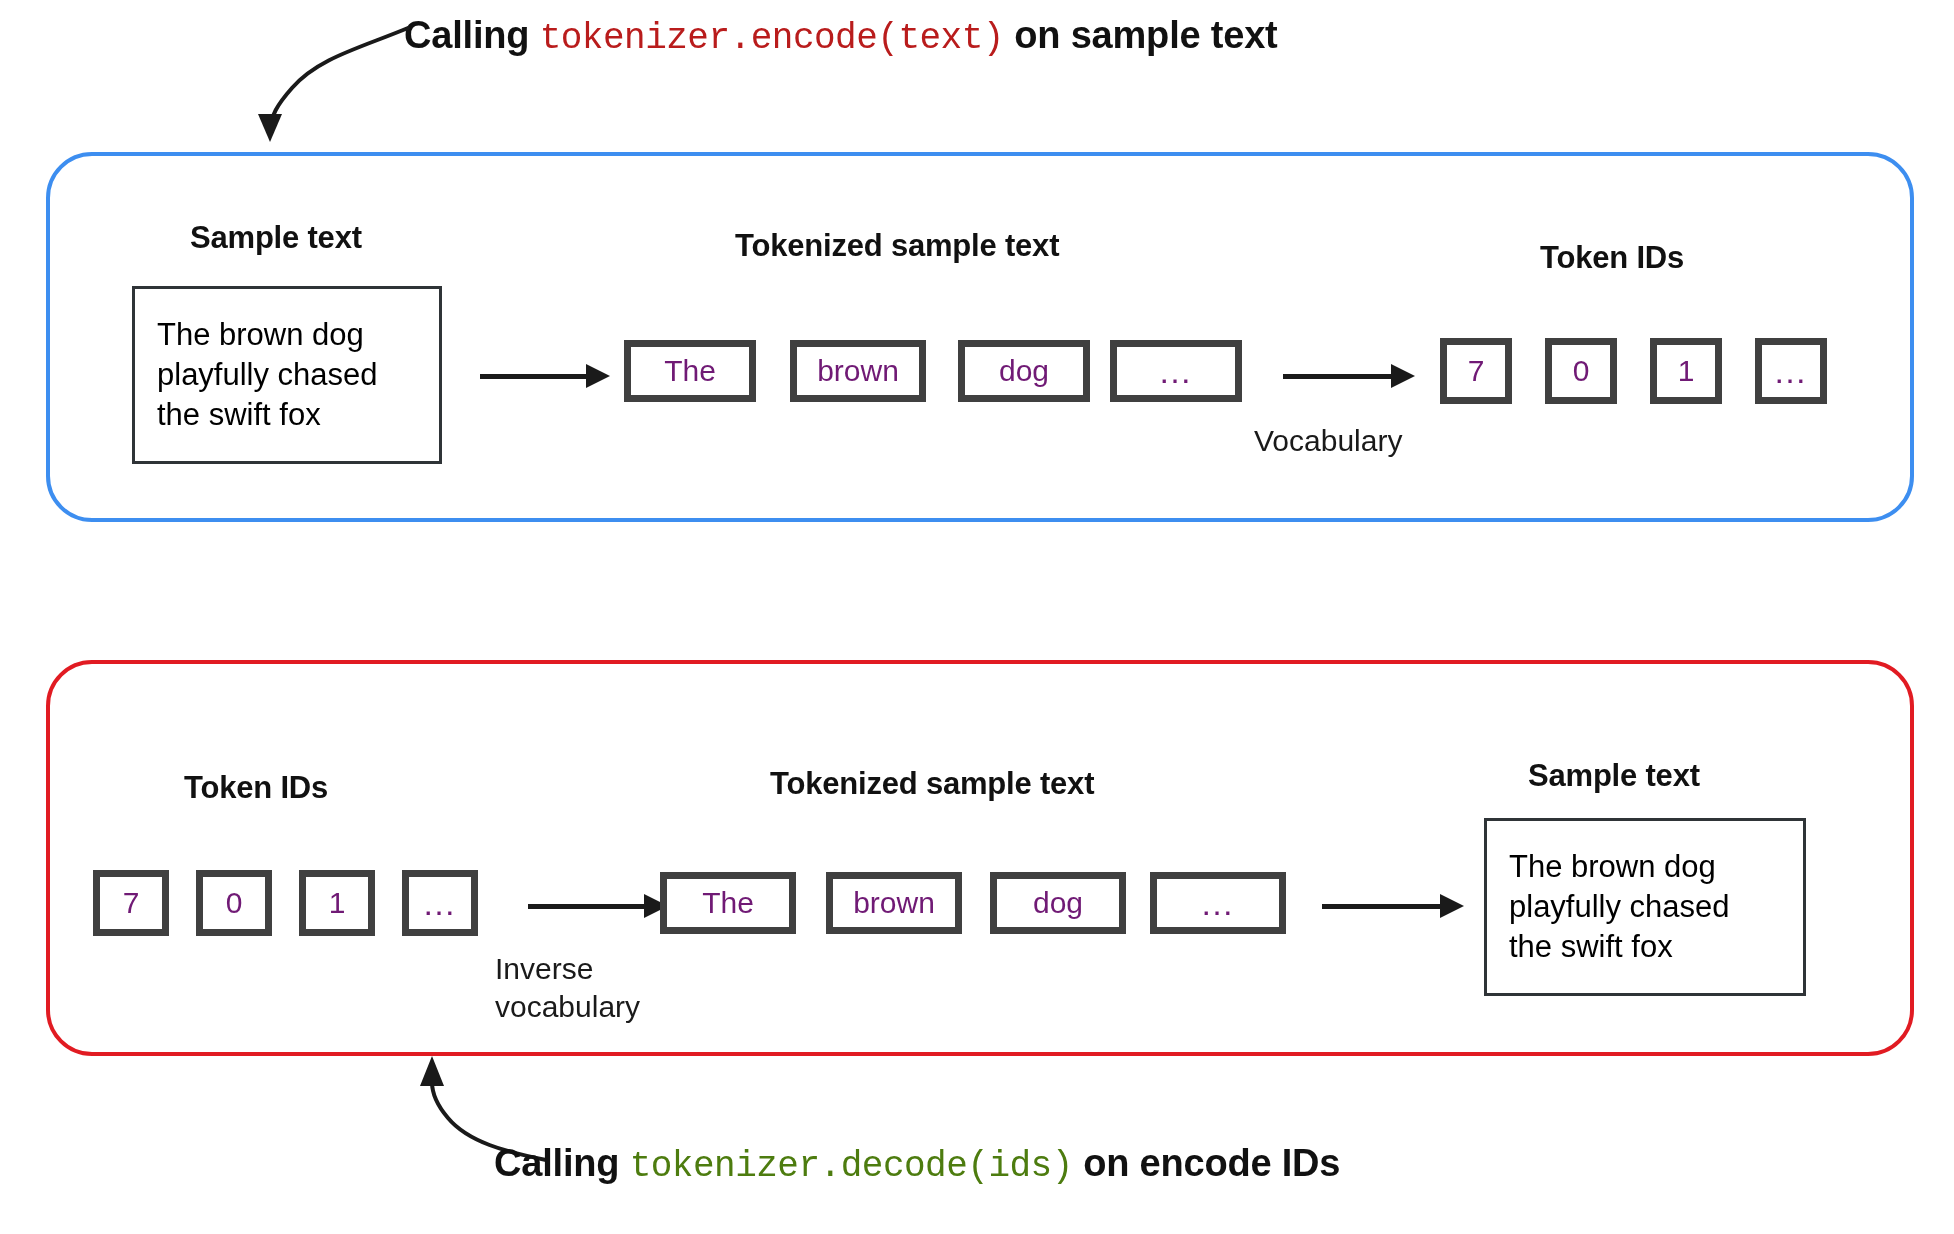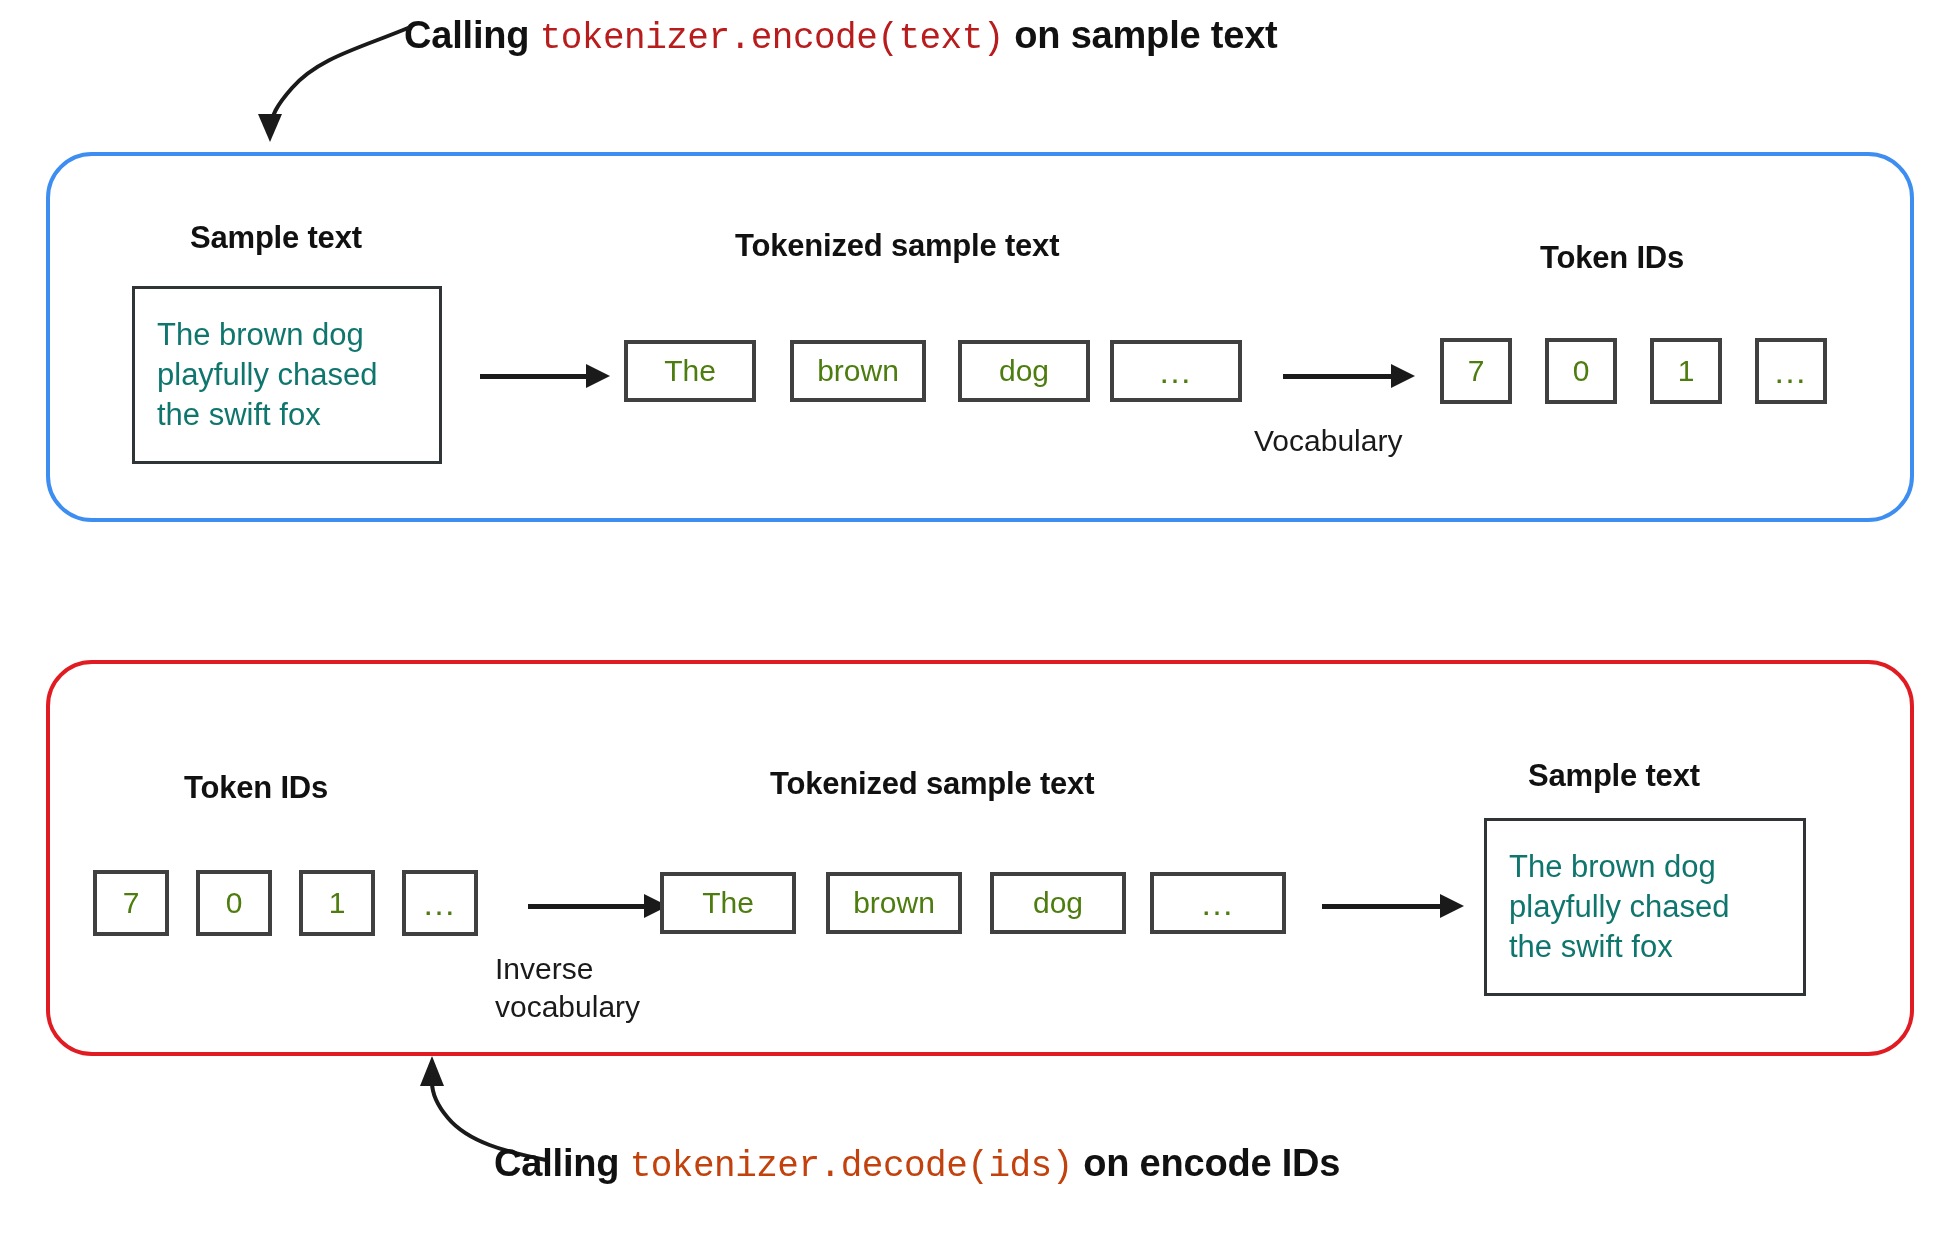--- a/index.html
+++ b/index.html
@@ -30,21 +30,21 @@
   }
   .caption .code {
     font-family: "Liberation Mono", "DejaVu Sans Mono", monospace;
     font-weight: normal;
     font-size: 36px;
     letter-spacing: -0.5px;
   }
   #caption-encode { left: 404px; top: 14px; }
   #caption-encode .code { color: #b91c1c; }
   #caption-decode { left: 494px; top: 1142px; }
-  #caption-decode .code { color: #c2410c; }
+  #caption-decode .code { color: #4d7c0f; }
 
   
   .panel {
     position: absolute;
     border-radius: 46px;
     background: #ffffff;
     box-sizing: border-box;
   }
   #panel-encode {
     left: 46px;  top: 152px;
@@ -64,43 +64,43 @@
     font-size: 31px;
     white-space: nowrap;
     color: #111111;
     letter-spacing: -0.2px;
   }
 
   
   .cell {
     position: absolute;
     box-sizing: border-box;
-    border: 4px solid #404040;
+    border: 7px solid #404040;
     background: #ffffff;
     display: flex;
     align-items: center;
     justify-content: center;
     font-size: 30px;
-    color: #4d7c0f;
+    color: #701a75;
     line-height: 1.0;
   }
   .cell.ellipsis { font-size: 34px; letter-spacing: 2px; }
 
   .textbox {
     position: absolute;
     box-sizing: border-box;
     border: 3px solid #2f3437;
     background: #ffffff;
     display: flex;
     flex-direction: column;
     justify-content: center;
     padding-left: 22px;
     font-size: 31px;
     line-height: 1.30;
-    color: #0f766e;
+    color: #000000;
   }
 
   
   .arrow {
     position: absolute;
     height: 0;
   }
   .arrow .shaft {
     position: absolute;
     left: 0; top: 0;

